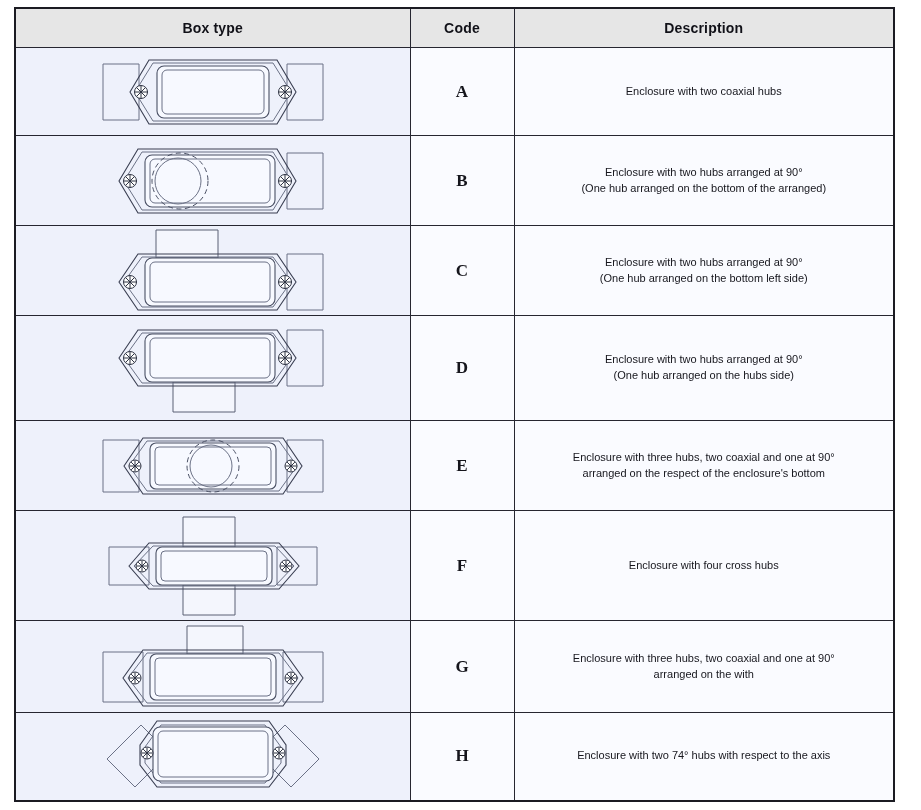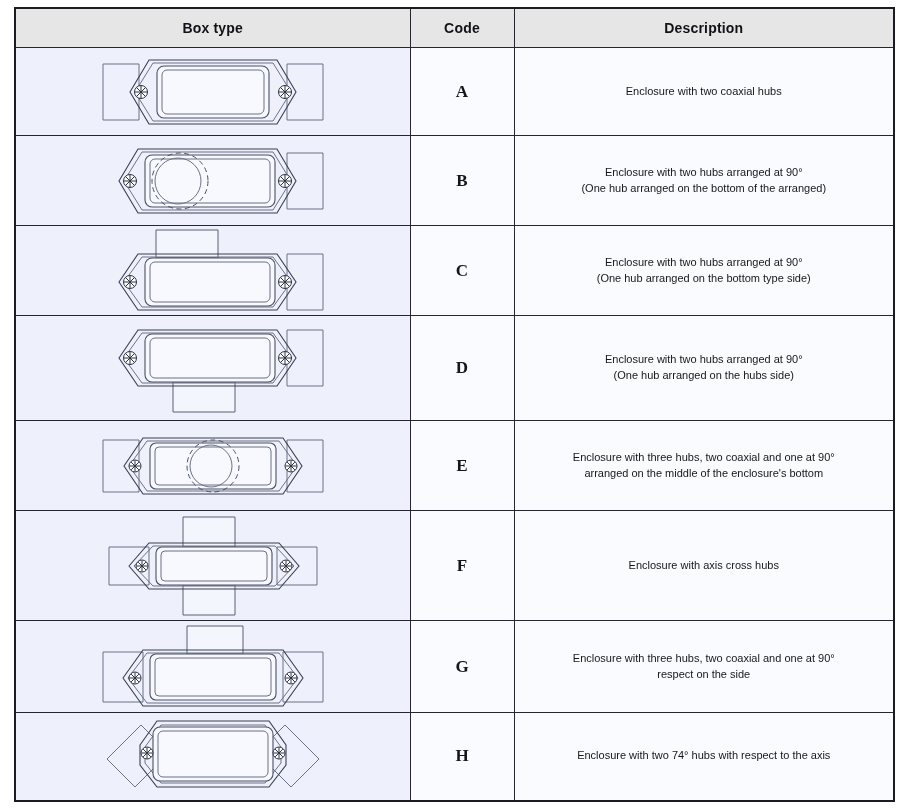--- a/index.html
+++ b/index.html
@@ -175,21 +175,21 @@
             <rect class="ln-l" x="67" y="34" width="120" height="40" rx="5"></rect>
             <circle class="scr" cx="47" cy="54" r="6.5"></circle>
             <path class="scrx" d="M41 54 h13 M47 47.5 v13 M42.6 49.6 L51.4 58.4 M51.4 49.6 L42.6 58.4"></path>
             <circle class="scr" cx="202" cy="54" r="6.5"></circle>
             <path class="scrx" d="M196 54 h13 M202 47.5 v13 M197.6 49.6 L206.4 58.4 M206.4 49.6 L197.6 58.4"></path>
           </svg>
         </td>
         <td class="cell-code">C</td>
         <td class="cell-desc">
           <span class="line">Enclosure with two hubs arranged at 90°</span>
-          <span class="line">(One hub arranged on the bottom type side)</span>
+          <span class="line">(One hub arranged on the bottom left side)</span>
         </td>
       </tr>
 
       <tr style="height:105px">
         <td class="cell-boxtype">
           <svg class="box-figure" width="260" height="92" viewBox="0 0 260 92">
             <path class="ln-l" d="M204 8 h36 v56 h-36 z"></path>
 
             <path class="pan" d="M90 60 h62 v30 h-62 z"></path>
             <path class="ln" d="M36 36 L55 8 H194 L213 36 L194 64 H55 Z"></path>
@@ -223,21 +223,21 @@
             <circle class="ln-l" cx="128" cy="40" r="21"></circle>
             <circle class="scr" cx="52" cy="40" r="6"></circle>
             <path class="scrx" d="M46.5 40 h11 M52 34.5 v11 M48.1 36.1 L55.9 43.9 M55.9 36.1 L48.1 43.9"></path>
             <circle class="scr" cx="208" cy="40" r="6"></circle>
             <path class="scrx" d="M202.5 40 h11 M208 34.5 v11 M204.1 36.1 L211.9 43.9 M211.9 36.1 L204.1 43.9"></path>
           </svg>
         </td>
         <td class="cell-code">E</td>
         <td class="cell-desc">
           <span class="line">Enclosure with three hubs, two coaxial and one at 90°</span>
-          <span class="line">arranged on the middle of the enclosure's bottom</span>
+          <span class="line">arranged on the respect of the enclosure's bottom</span>
         </td>
       </tr>
 
       <tr style="height:110px">
         <td class="cell-boxtype">
           <svg class="box-figure" width="260" height="102" viewBox="0 0 260 102">
 
             <path class="pan" d="M100 2 h52 v30 h-52 z"></path>
             <path class="pan" d="M100 70 h52 v30 h-52 z"></path>
             <path class="ln-l" d="M26 32 h40 v38 h-40 z"></path>
@@ -247,21 +247,21 @@
             <rect class="pan2" x="73" y="32" width="116" height="38" rx="6"></rect>
             <rect class="ln-l" x="78" y="36" width="106" height="30" rx="4"></rect>
             <circle class="scr" cx="59" cy="51" r="6"></circle>
             <path class="scrx" d="M53.5 51 h11 M59 45.5 v11 M55.1 47.1 L62.9 54.9 M62.9 47.1 L55.1 54.9"></path>
             <circle class="scr" cx="203" cy="51" r="6"></circle>
             <path class="scrx" d="M197.5 51 h11 M203 45.5 v11 M199.1 47.1 L206.9 54.9 M206.9 47.1 L199.1 54.9"></path>
           </svg>
         </td>
         <td class="cell-code">F</td>
         <td class="cell-desc">
-          <span class="line">Enclosure with axis cross hubs</span>
+          <span class="line">Enclosure with four cross hubs</span>
         </td>
       </tr>
 
       <tr style="height:92px">
         <td class="cell-boxtype">
           <svg class="box-figure" width="260" height="86" viewBox="0 0 260 86">
 
             <path class="pan" d="M104 2 h56 v28 h-56 z"></path>
             <path class="ln-l" d="M20 28 h40 v50 h-40 z"></path>
             <path class="ln-l" d="M200 28 h40 v50 h-40 z"></path>
@@ -271,21 +271,21 @@
             <rect class="ln-l" x="72" y="34" width="116" height="38" rx="4"></rect>
             <circle class="scr" cx="52" cy="54" r="6"></circle>
             <path class="scrx" d="M46.5 54 h11 M52 48.5 v11 M48.1 50.1 L55.9 57.9 M55.9 50.1 L48.1 57.9"></path>
             <circle class="scr" cx="208" cy="54" r="6"></circle>
             <path class="scrx" d="M202.5 54 h11 M208 48.5 v11 M204.1 50.1 L211.9 57.9 M211.9 50.1 L204.1 57.9"></path>
           </svg>
         </td>
         <td class="cell-code">G</td>
         <td class="cell-desc">
           <span class="line">Enclosure with three hubs, two coaxial and one at 90°</span>
-          <span class="line">respect on the side</span>
+          <span class="line">arranged on the with</span>
         </td>
       </tr>
 
       <tr style="height:88px">
         <td class="cell-boxtype">
           <svg class="box-figure" width="260" height="82" viewBox="0 0 260 82">
 
             <path class="ln-l" d="M24 44 L58 10 L86 38 L52 72 Z"></path>
             <path class="ln-l" d="M236 44 L202 10 L174 38 L208 72 Z"></path>
             <path class="ln" d="M57 30 L74 6 H186 L203 30 L203 50 L186 72 H74 L57 50 Z"></path>

